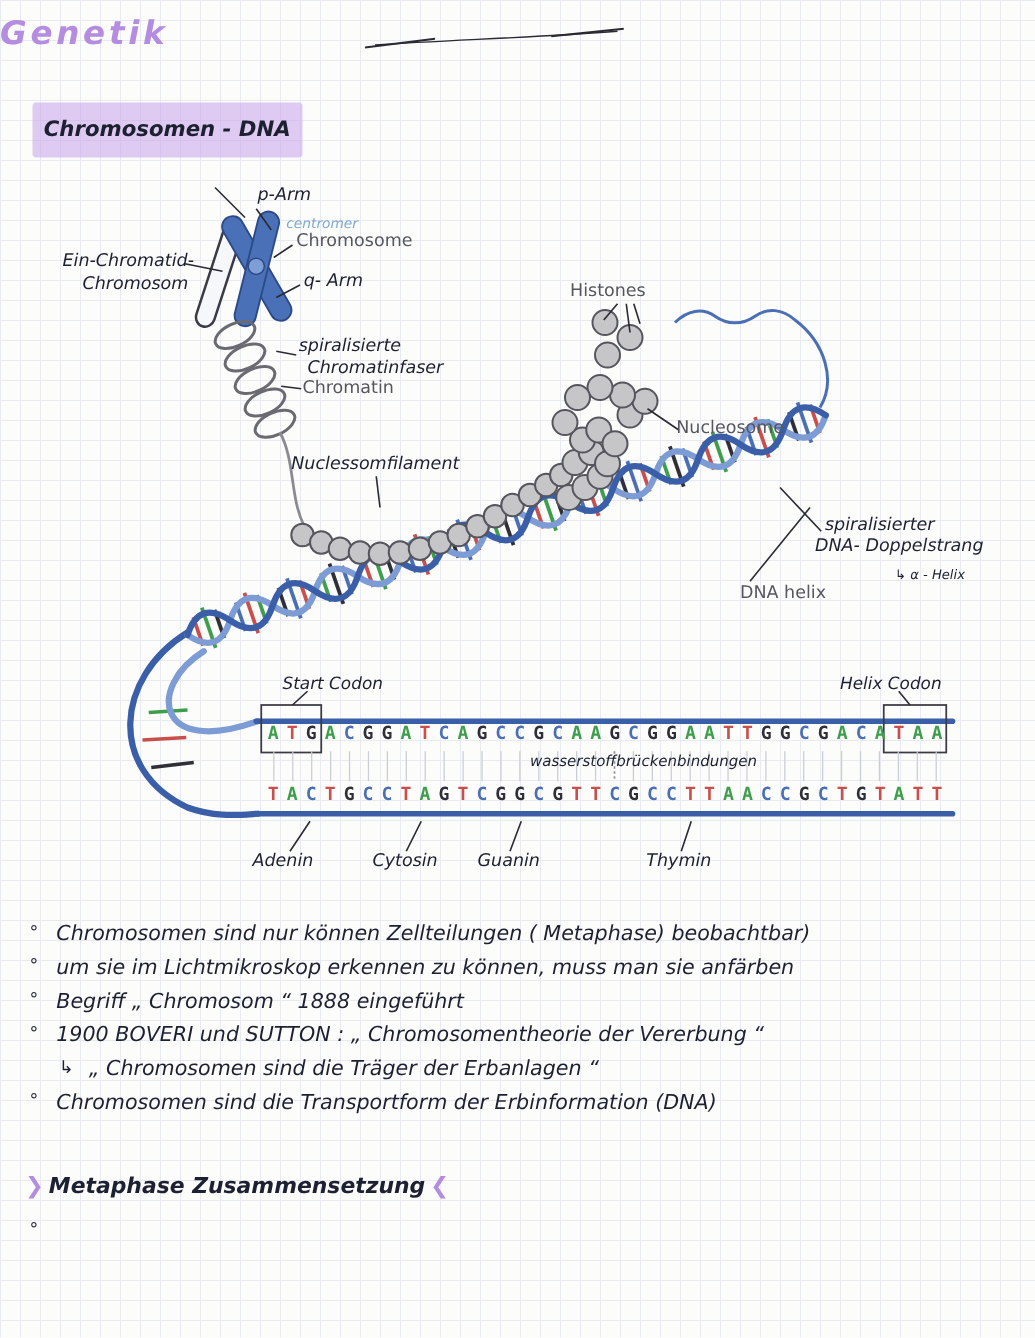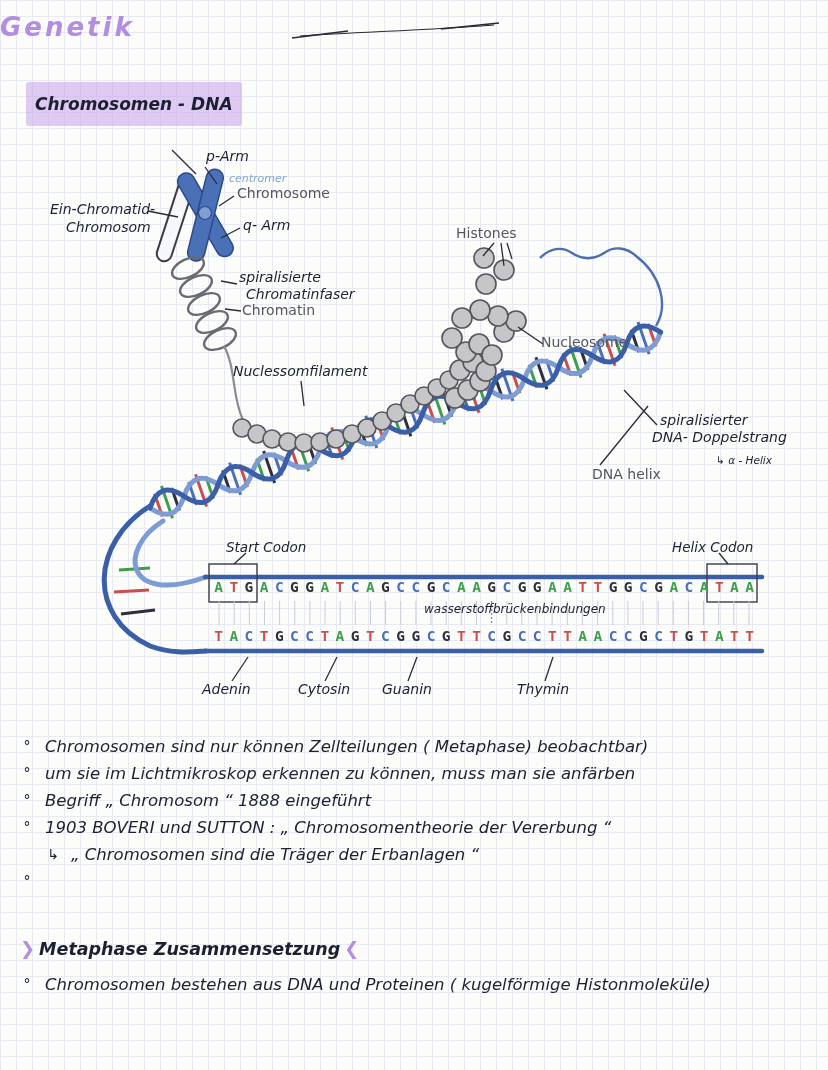--- a/index.html
+++ b/index.html
@@ -328,32 +328,32 @@
     <div class="note-line">
       <span class="marker">°</span>
       <span class="ntext">um sie im Lichtmikroskop erkennen zu können, muss man sie anfärben</span>
     </div>
     <div class="note-line">
       <span class="marker">°</span>
       <span class="ntext">Begriff „ Chromosom “ 1888 eingeführt</span>
     </div>
     <div class="note-line">
       <span class="marker">°</span>
-      <span class="ntext">1903 BOVERI und SUTTON : „ Chromosomentheorie der Vererbung “</span>
+      <span class="ntext">1900 BOVERI und SUTTON : „ Chromosomentheorie der Vererbung “</span>
     </div>
     <div class="note-line indent">
       <span class="marker">↳</span>
       <span class="ntext">„ Chromosomen sind die Träger der Erbanlagen “</span>
     </div>
     <div class="note-line">
       <span class="marker">°</span>
+      <span class="ntext">Chromosomen sind die Transportform der Erbinformation (DNA)</span>
     </div>
   </div>
 
   <div class="abs chem-head" style="left:16px;top:938px">
     <span class="chev">❯</span><span>Metaphase Zusammensetzung</span><span class="chev">❮</span>
   </div>
   <div class="abs note-line" style="left:18px;top:974px">
     <span class="marker">°</span>
-    <span class="ntext">Chromosomen bestehen aus DNA und Proteinen ( kugelförmige Histonmoleküle)</span>
   </div>
 
 </div>
 
 </body></html>

